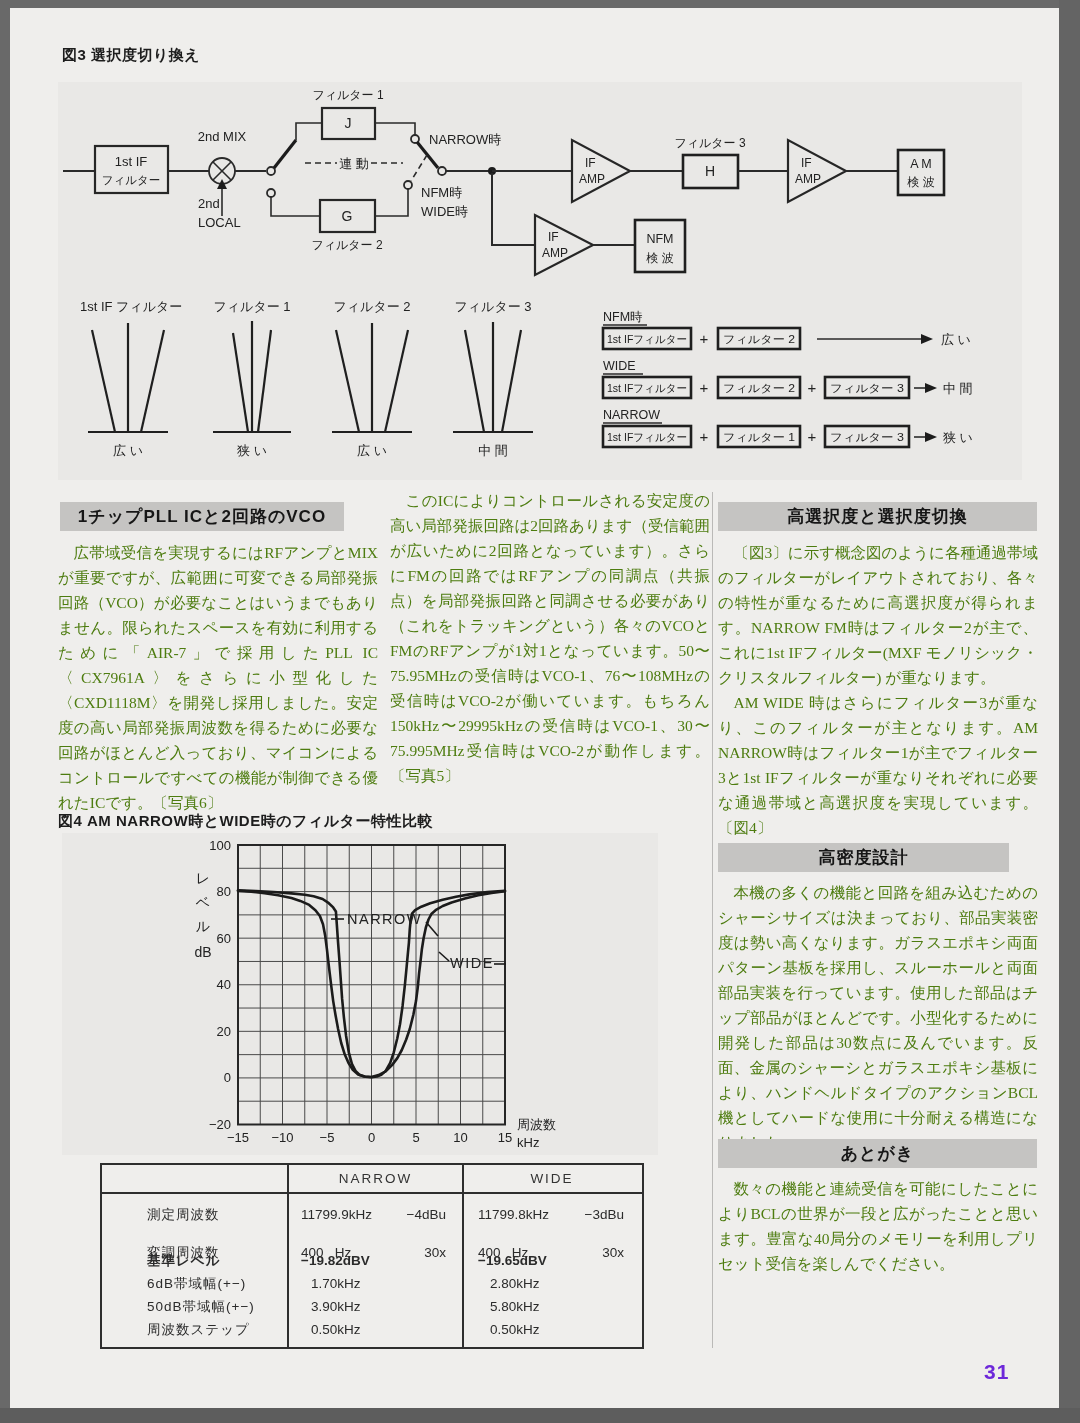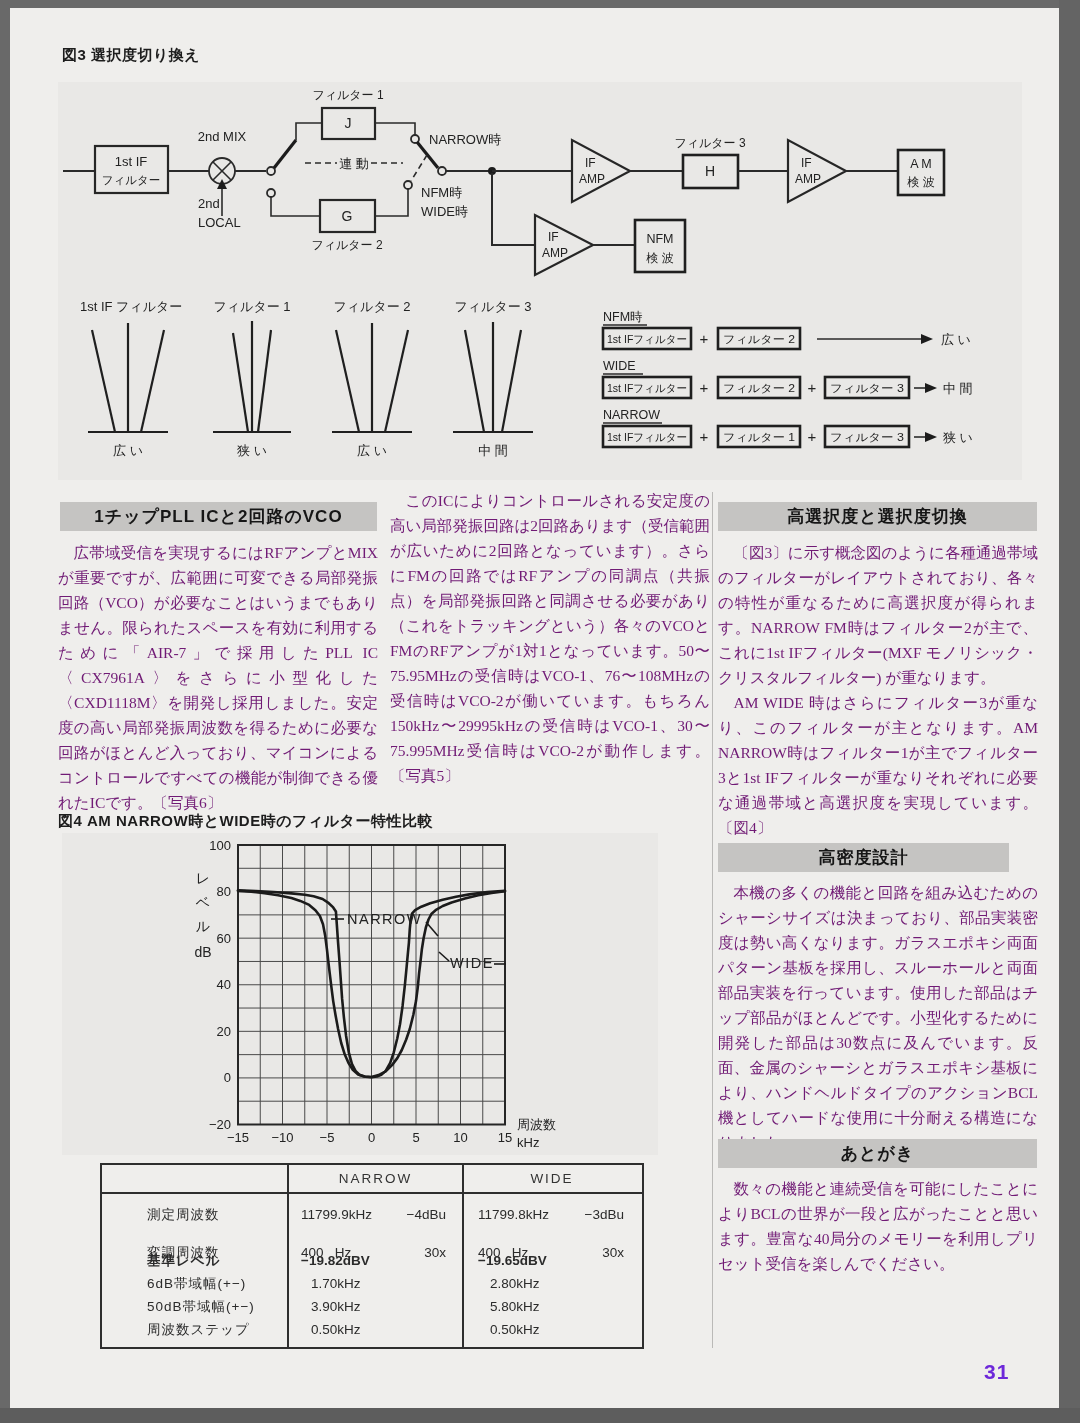--- a/index.html
+++ b/index.html
@@ -8,21 +8,21 @@
   .frame{position:absolute;background:#696969;z-index:40;}
   #frame-top{left:0;top:0;width:1080px;height:8px;}
   #frame-left{left:0;top:0;width:10px;height:1423px;}
   #frame-right{right:0;top:0;width:21px;height:1423px;background:#646464;}
   #frame-bottom{left:0;bottom:0;width:1080px;height:15px;background:#5d5d5d;}
   .wash{position:absolute;background:#e9e8e6;}
   .figcap{position:absolute;font:600 15px "Liberation Sans",sans-serif;color:#1d1d1d;letter-spacing:.5px;}
   .hbar{position:absolute;height:29px;background:#c5c4c2;color:#161616;text-align:center;
         font:bold 17px/29px "Liberation Sans",sans-serif;letter-spacing:1px;}
   .bodycol{position:absolute;font:15.5px/25px "Liberation Serif","DejaVu Serif",serif;
-           color:#701a75;text-align:justify;}
+           color:#4d7c0f;text-align:justify;}
   .bodycol p{margin:0;text-indent:1em;}
   .colrule{position:absolute;width:1px;background:#bab9b7;}
   svg text{font-family:"Liberation Sans","DejaVu Sans",sans-serif;fill:#222;}
   .ln{stroke:#2a2a2a;stroke-width:2;fill:none;}
   .lnthin{stroke:#2a2a2a;stroke-width:1.6;fill:none;}
   .blade{stroke:#1c1c1c;stroke-width:3.2;fill:none;}
   .dash{stroke:#2a2a2a;stroke-width:1.6;fill:none;stroke-dasharray:6 4;}
   .boxr{fill:#e9e8e6;stroke:#262626;stroke-width:2.2;}
   .boxb{fill:#e9e8e6;stroke:#1f1f1f;stroke-width:2.6;}
   .node{fill:#e9e8e6;stroke:#2a2a2a;stroke-width:1.8;}
@@ -205,21 +205,21 @@
       <text x="704" y="358" font-size="11" text-anchor="middle" textLength="72" lengthAdjust="spacingAndGlyphs">フィルター 1</text>
       <text x="757" y="359" font-size="15" text-anchor="middle">+</text>
       <rect class="boxb" x="770" y="343" width="84" height="21"></rect>
       <text x="812" y="358" font-size="11" text-anchor="middle" textLength="74" lengthAdjust="spacingAndGlyphs">フィルター 3</text>
       <line class="lnthin" x1="859" y1="354" x2="870" y2="354"></line>
       <polygon class="head" points="870,349 870,359 882,354"></polygon>
       <text x="888" y="359" font-size="13">狭 い</text>
     </g>
   </svg>
 
-  <div class="hbar" style="left:60px;top:502px;width:317px;">1チップPLL ICと2回路のVCO</div>
+  <div class="hbar" style="left:60px;top:502px;width:284px;">1チップPLL ICと2回路のVCO</div>
   <div class="bodycol" style="left:58px;top:540px;width:320px;">
     <p>広帯域受信を実現するにはRFアンプとMIXが重要ですが、広範囲に可変できる局部発振回路（VCO）が必要なことはいうまでもありません。限られたスペースを有効に利用するために「AIR-7」で採用したPLL IC〈CX7961A〉をさらに小型化した〈CXD1118M〉を開発し採用しました。安定度の高い局部発振周波数を得るために必要な回路がほとんど入っており、マイコンによるコントロールですべての機能が制御できる優れたICです。〔写真6〕</p>
   </div>
 
   <div class="bodycol" style="left:390px;top:488px;width:320px;">
     <p>このICによりコントロールされる安定度の高い局部発振回路は2回路あります（受信範囲が広いために2回路となっています）。さらにFMの回路ではRFアンプの同調点（共振点）を局部発振回路と同調させる必要があり（これをトラッキングという）各々のVCOとFMのRFアンプが1対1となっています。50〜75.95MHzの受信時はVCO-1、76〜108MHzの受信時はVCO-2が働いています。もちろん150kHz〜29995kHzの受信時はVCO-1、30〜75.995MHz受信時はVCO-2が動作します。〔写真5〕</p>
   </div>
 
   <div class="colrule" style="left:712px;top:492px;height:856px;"></div>
 

